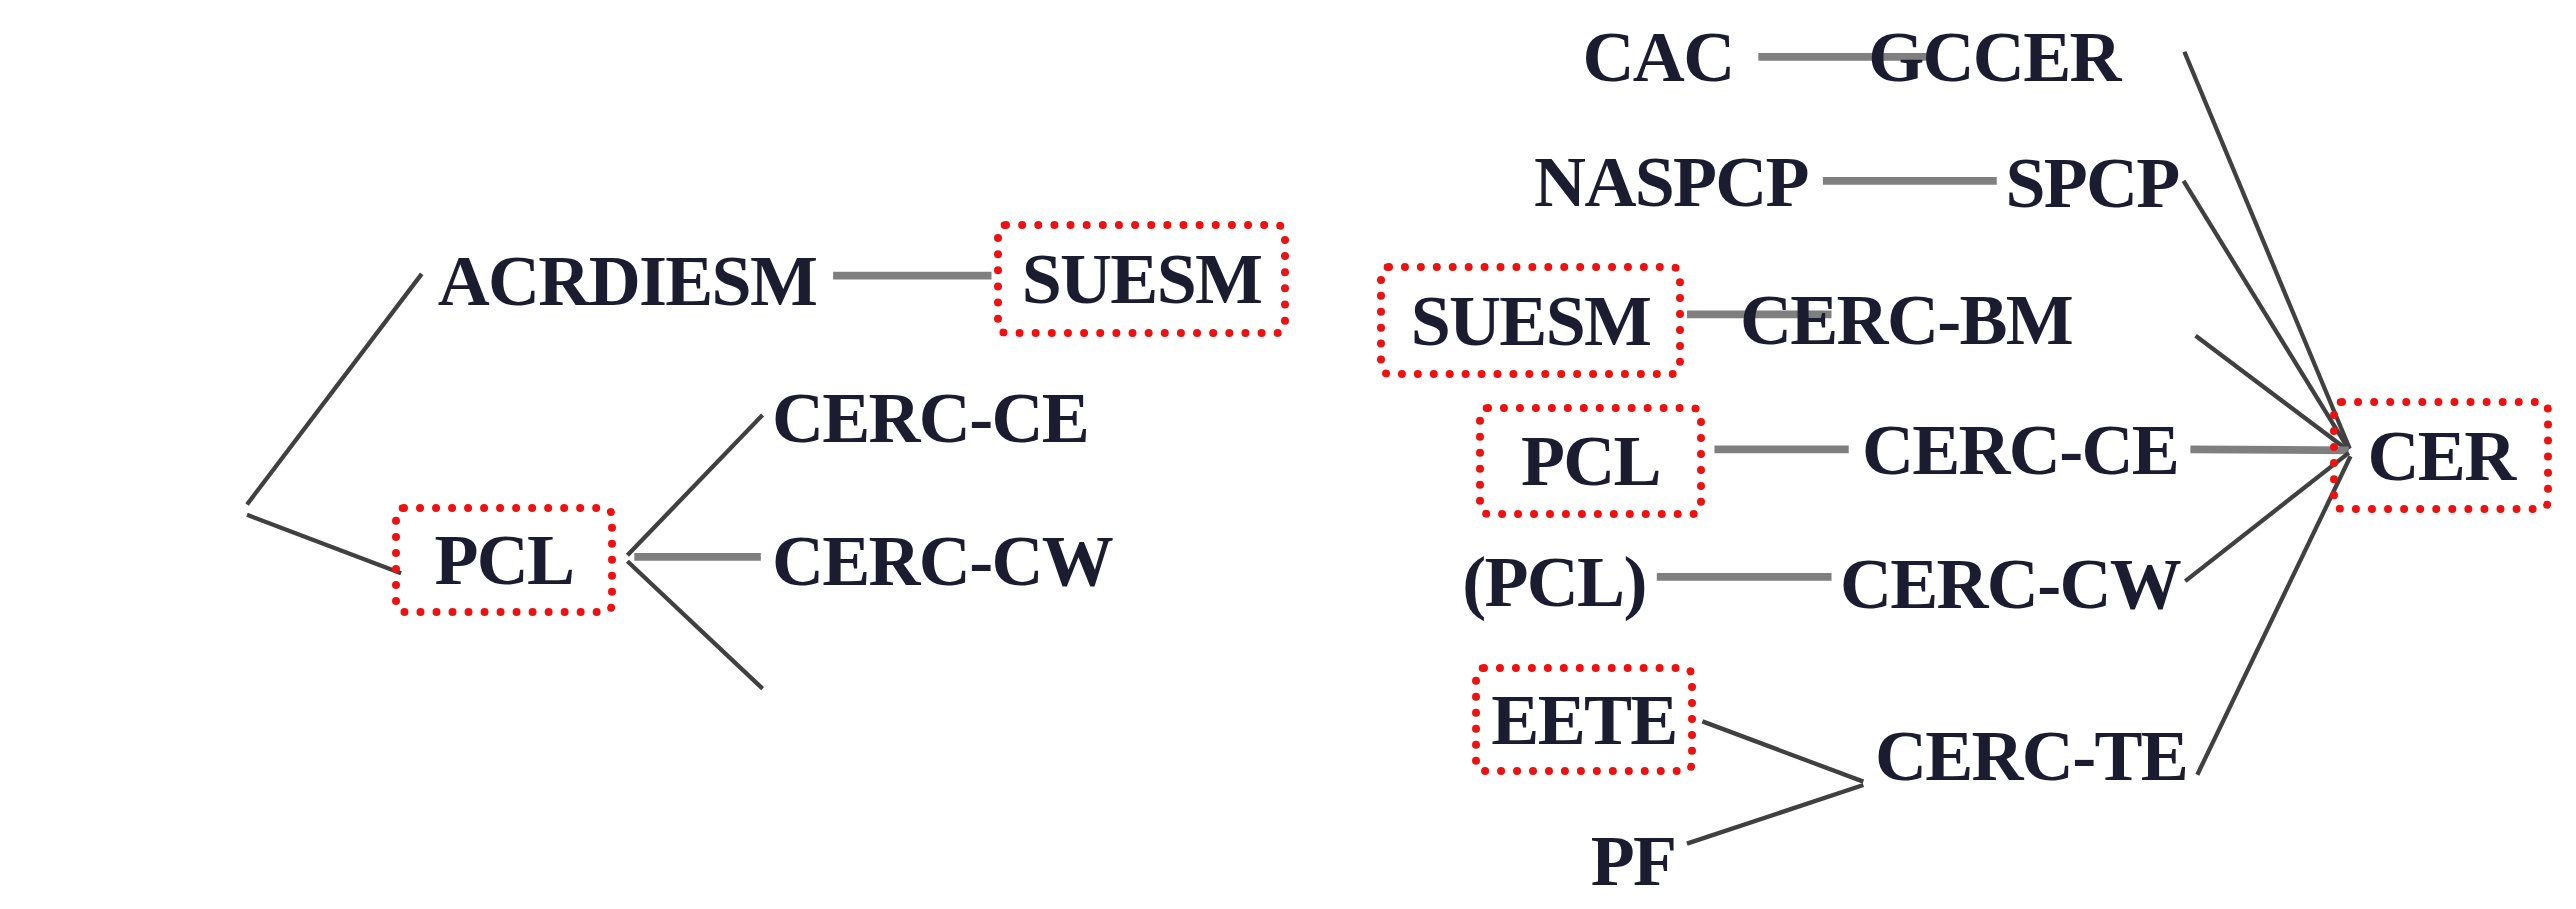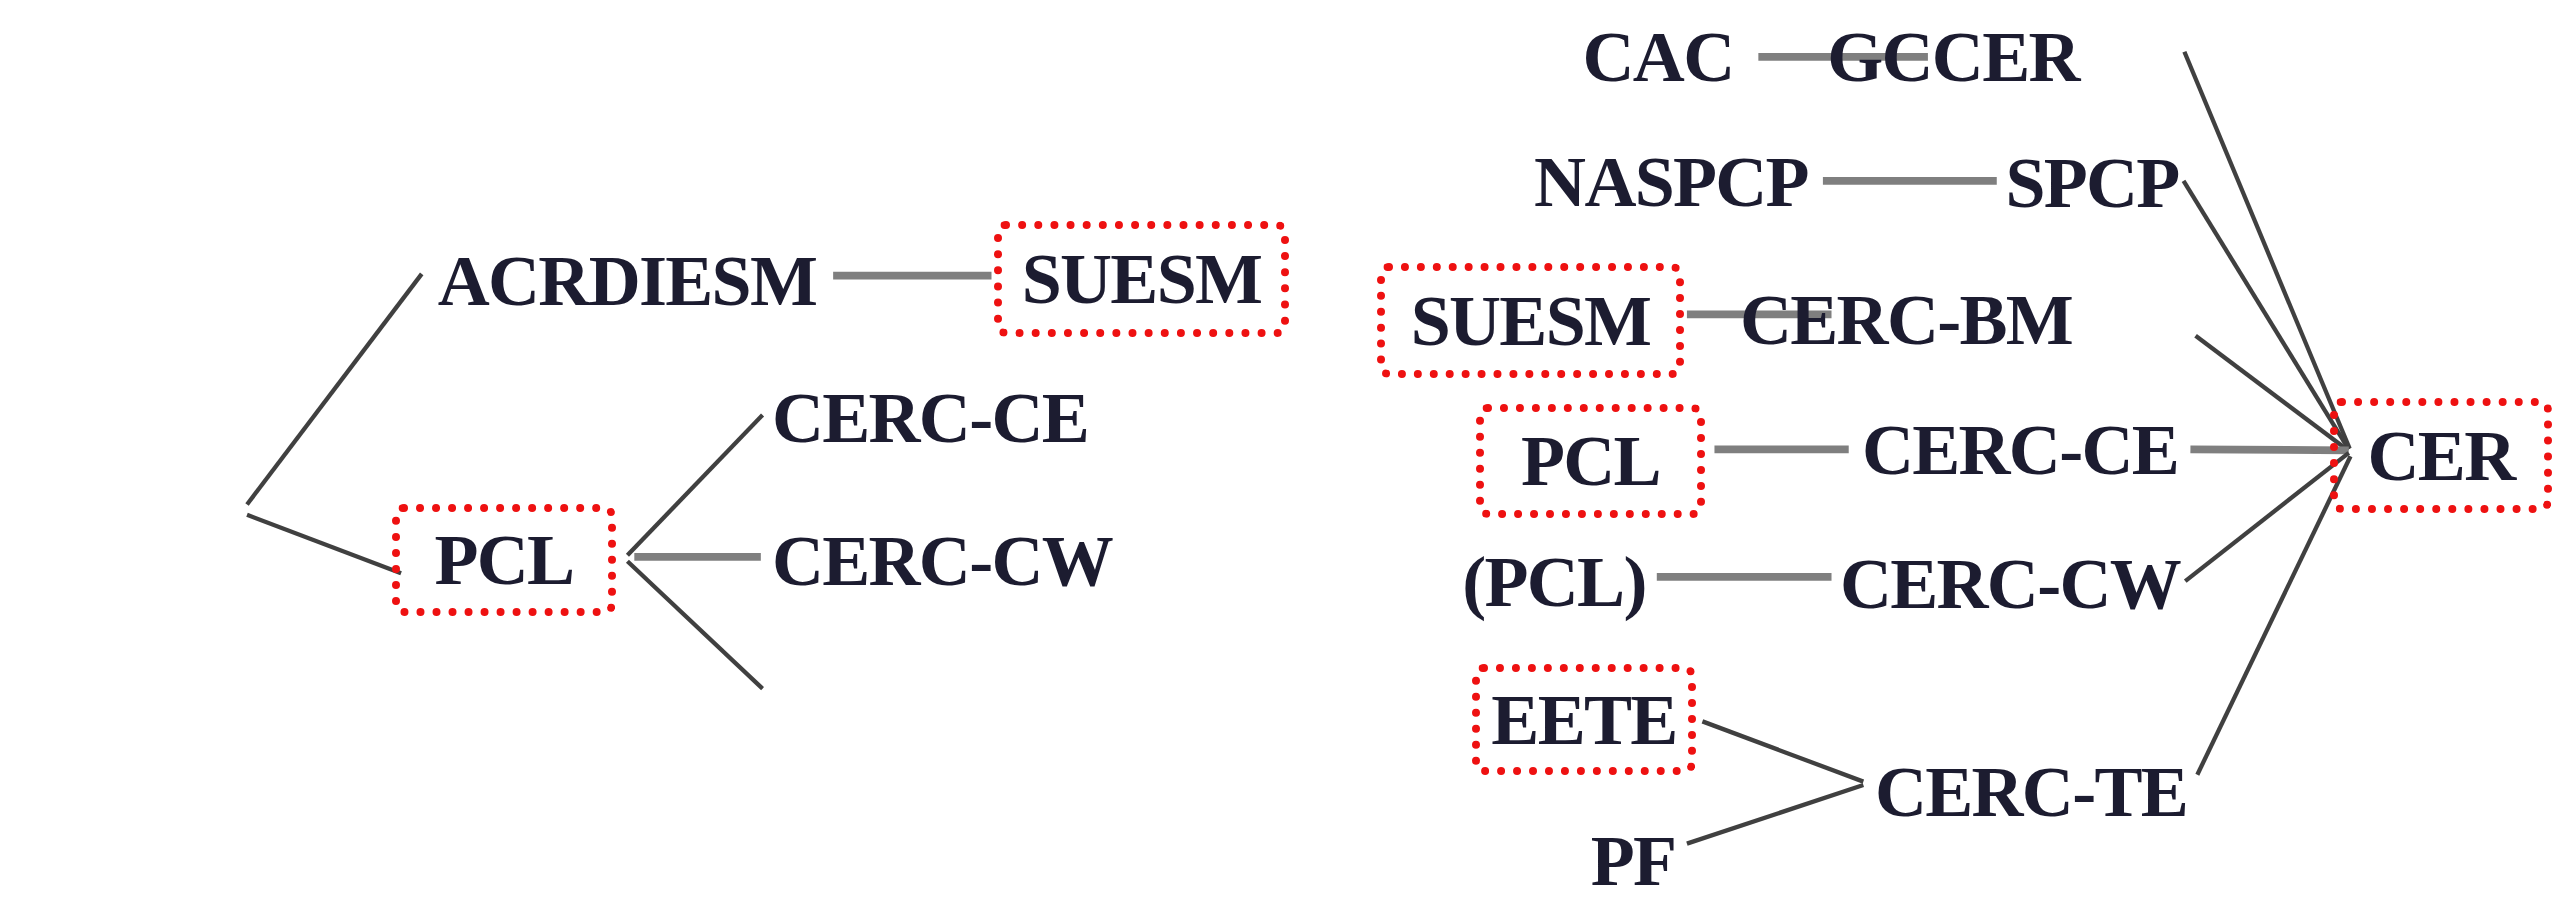--- a/index.html
+++ b/index.html
@@ -81,21 +81,21 @@
     <span class="lbl">PCL</span>
   </div>
 
   <span class="lbl floating" style="left:930px; top:418px;">CERC-CE</span>
 
   <span class="lbl floating" style="left:942px; top:561px;">CERC-CW</span>
 
 
   <span class="lbl floating" style="left:1658px; top:57px;">CAC</span>
 
-  <span class="lbl floating" style="left:1953px; top:57px;">GCCER</span>
+  <span class="lbl floating" style="left:1994px; top:57px;">GCCER</span>
 
   <span class="lbl floating" style="left:1671px; top:182px;font-family:Liberation Serif, serif;">NASPCP</span>
 
   <span class="lbl floating" style="left:2092px; top:183px;">SPCP</span>
 
   <div class="hbox" style="left:1377px; top:263px; width:307px; height:115px;">
     <span class="lbl">SUESM</span>
   </div>
 
   <span class="lbl floating" style="left:1906px; top:320px;">CERC-BM</span>
@@ -109,20 +109,20 @@
   <span class="lbl floating" style="left:1554px; top:582px;">(PCL)</span>
 
   <span class="lbl floating" style="left:2010px; top:584px;">CERC-CW</span>
 
   <div class="hbox" style="left:1472px; top:664px; width:224px; height:111px;">
     <span class="lbl">EETE</span>
   </div>
 
   <span class="lbl floating" style="left:1633px; top:861px;">PF</span>
 
-  <span class="lbl floating" style="left:2031px; top:792px;">CERC-TE</span>
+  <span class="lbl floating" style="left:2031px; top:756px;">CERC-TE</span>
 
   <div class="hbox" style="left:2330px; top:398px; width:222px; height:115px;">
     <span class="lbl">CER</span>
   </div>
 
 </div>
 
 
 </body></html>

